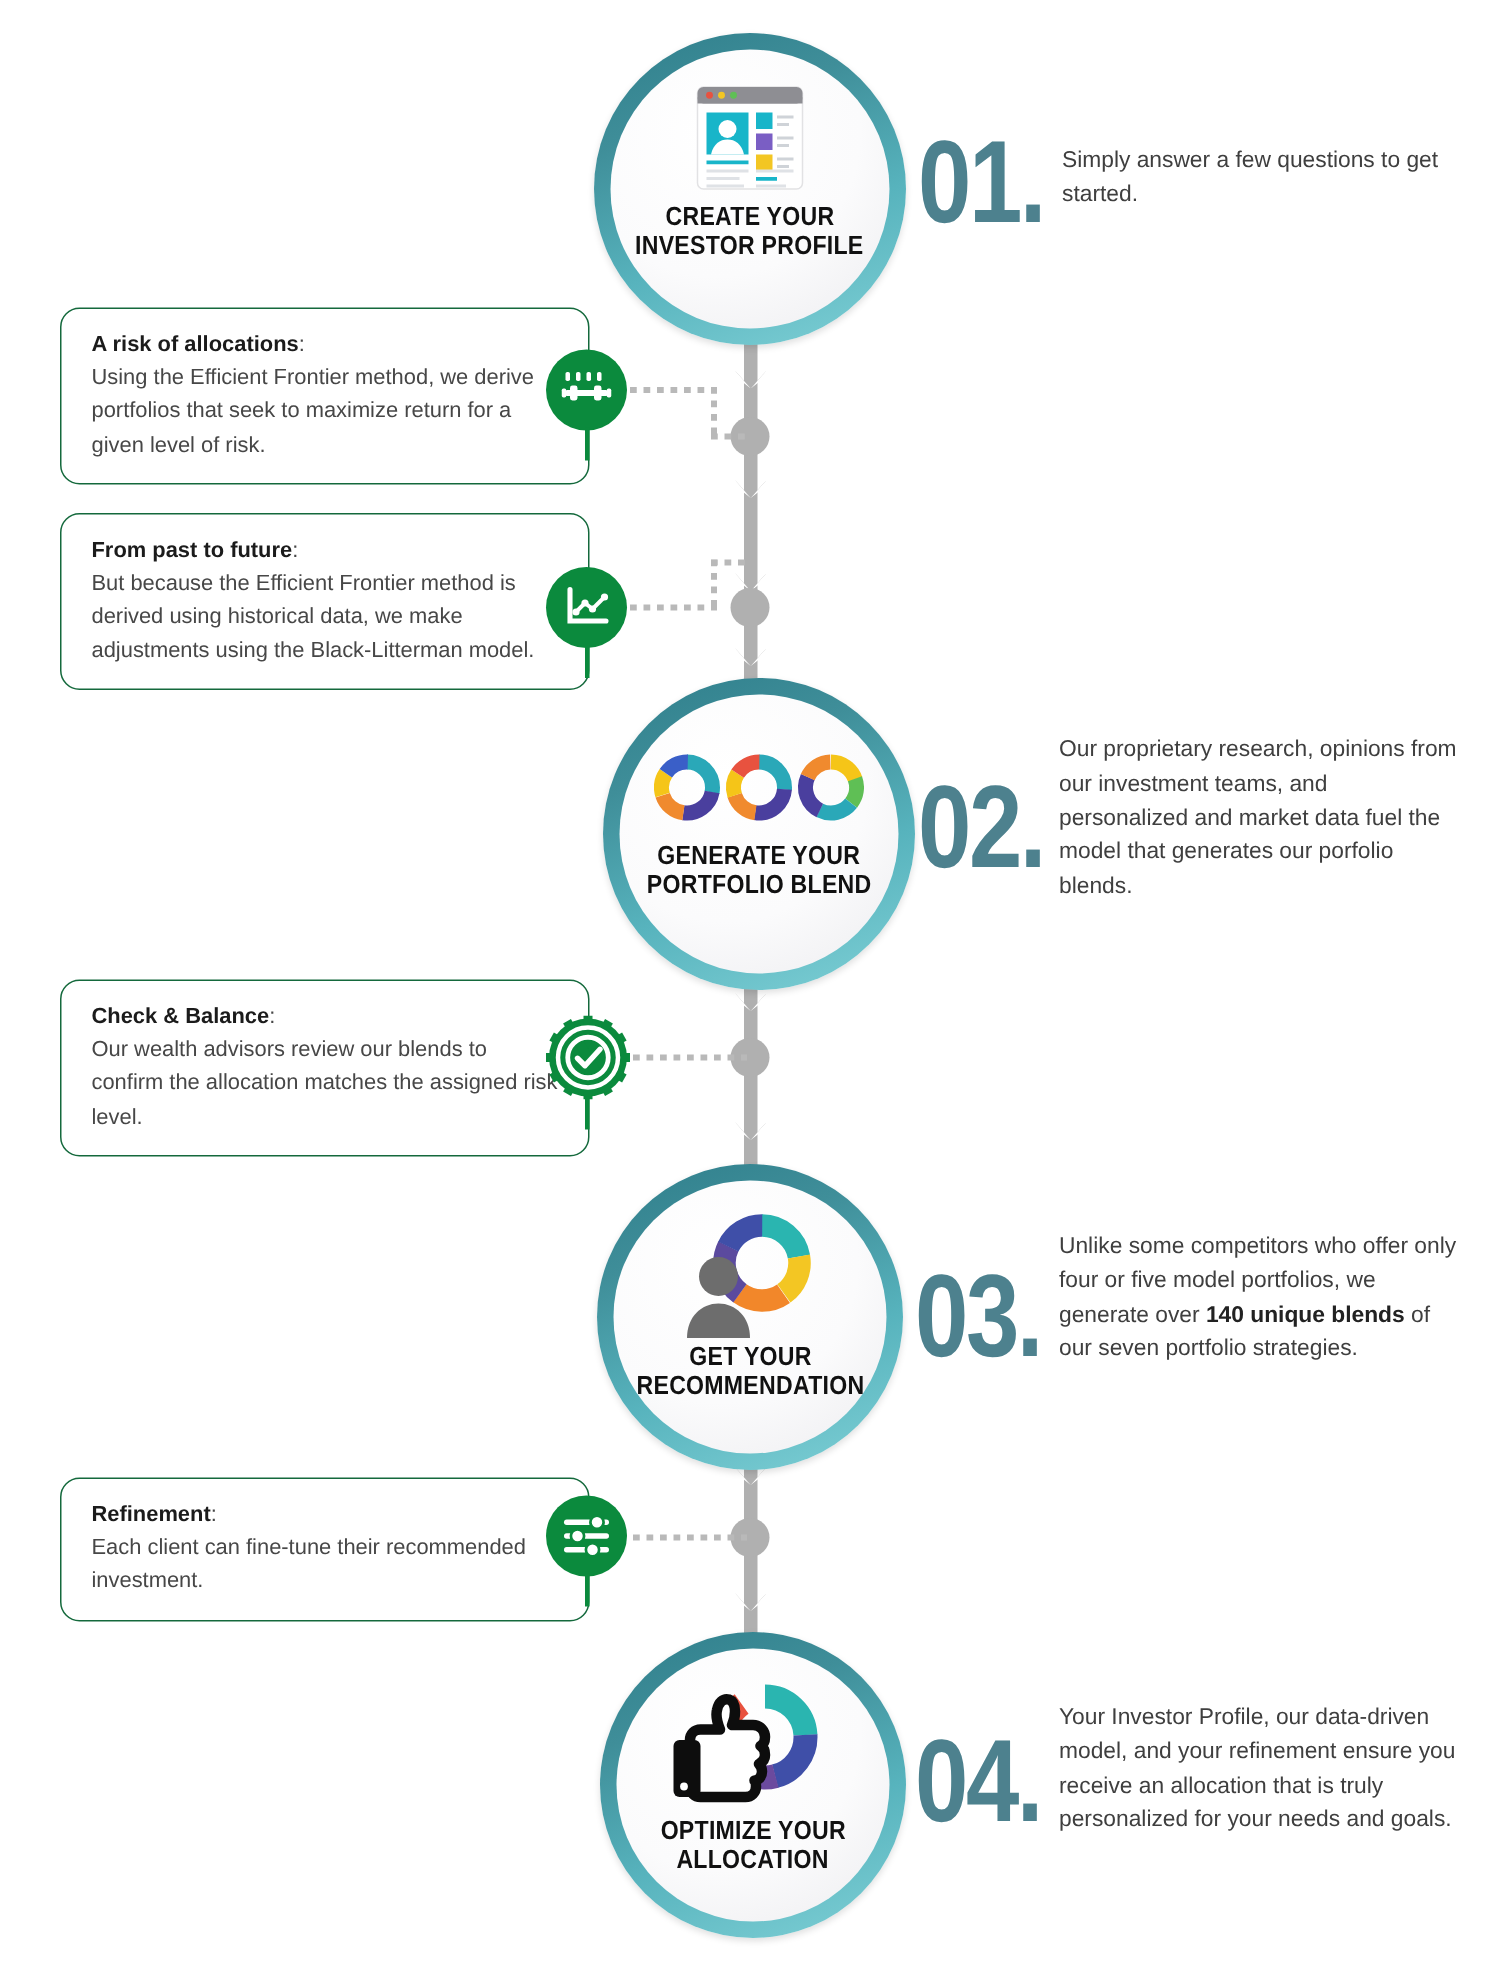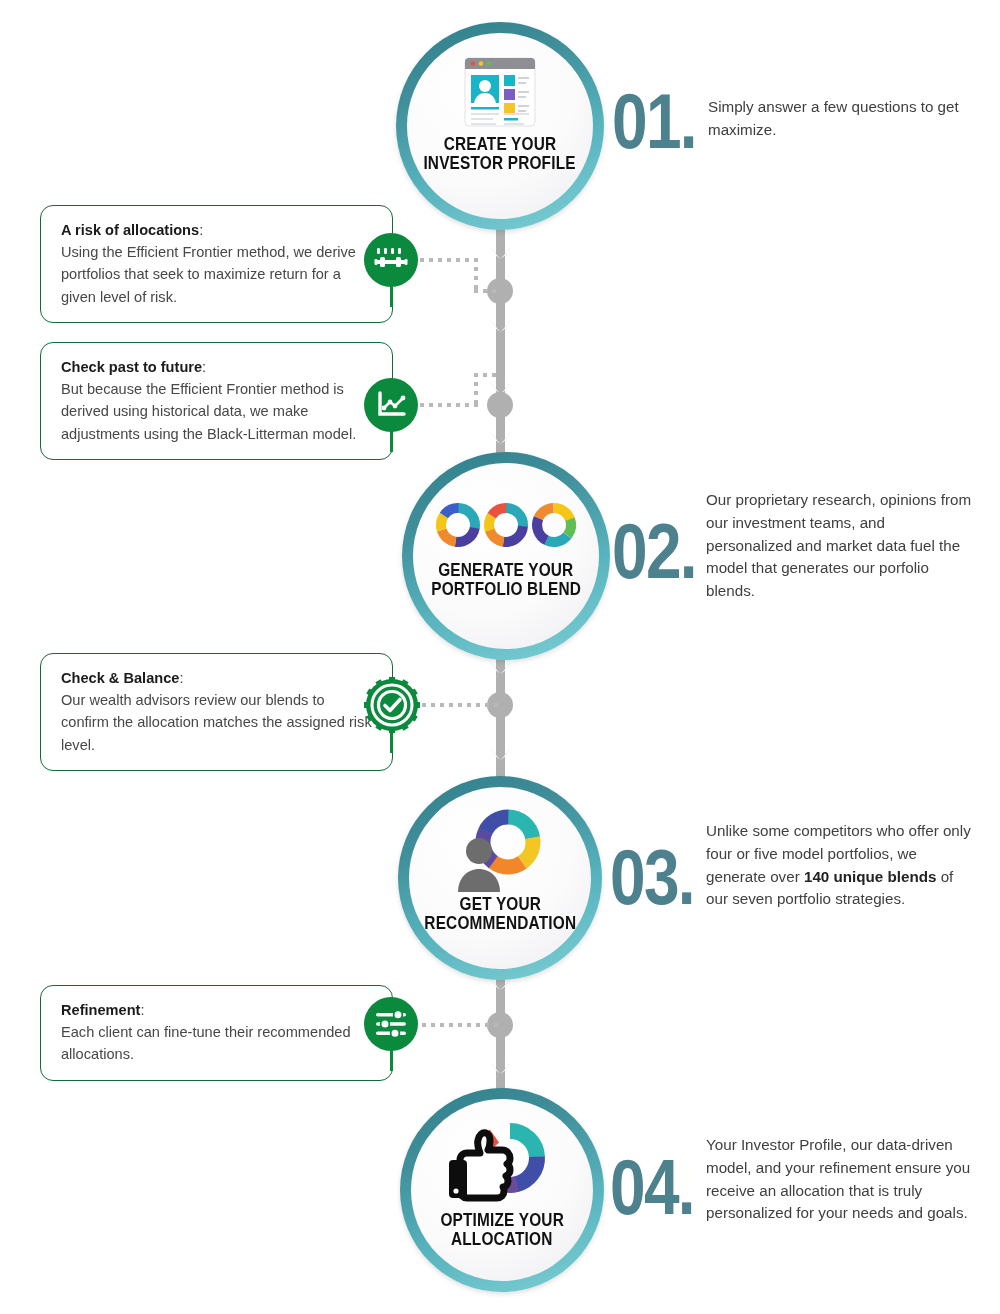--- a/index.html
+++ b/index.html
@@ -153,21 +153,21 @@
           <rect x="43" y="57" width="25" height="2" fill="#dfe2e6"></rect>
           <rect x="43" y="67" width="20" height="2" fill="#dfe2e6"></rect>
           <rect x="10" y="67" width="25" height="2" fill="#dfe2e6"></rect>
         </svg>
       </div>
       <div class="cap">CREATE YOUR</div>
       <div class="cap">INVESTOR PROFILE</div>
     </div>
   </div>
   <div class="bignum" style="left:612px;top:82px;">01.</div>
-  <div class="desc" style="left:708px;top:96px;">Simply answer a few questions to get maximize.</div>
+  <div class="desc" style="left:708px;top:96px;">Simply answer a few questions to get started.</div>
 
   <div class="callout" style="left:40px;top:205px;width:353px;">
     <div class="t">
       <b>A risk of allocations</b><span>:</span><br>
       <span>Using the Efficient Frontier method, we derive portfolios that seek to maximize return for a given level of risk.</span>
     </div>
   </div>
   <div class="badge" style="left:364px;top:233px;">
     <svg width="34" height="30" viewBox="0 0 34 30">
       <rect x="3" y="3" width="3" height="6" rx="1.2" fill="#fff"></rect>
@@ -181,21 +181,21 @@
       <rect x="30.5" y="14" width="3" height="6" rx="1.2" fill="#fff"></rect>
     </svg>
   </div>
   <div class="stub" style="left:390px;top:285px;height:22px;"></div>
   <div class="dot-h" style="left:420px;top:258px;width:58px;"></div>
   <div class="dot-v" style="left:474px;top:258px;height:34px;"></div>
   <div class="dot-h" style="left:474px;top:289px;width:24px;"></div>
 
   <div class="callout" style="left:40px;top:342px;width:353px;">
     <div class="t">
-      <b>Check past to future</b><span>:</span><br>
+      <b>From past to future</b><span>:</span><br>
       <span>But because the Efficient Frontier method is derived using historical data, we make adjustments using the Black-Litterman model.</span>
     </div>
   </div>
   <div class="badge" style="left:364px;top:378px;">
     <svg width="32" height="30" viewBox="0 0 32 30">
       <path d="M5 3v21h24" stroke="#fff" stroke-width="3.4" fill="none" stroke-linecap="round"></path>
       <path d="M9 18l6-6 5 4 8-8" stroke="#fff" stroke-width="2.6" fill="none" stroke-linecap="round" stroke-linejoin="round"></path>
       <circle cx="9" cy="18" r="2.4" fill="#fff"></circle>
       <circle cx="15" cy="12" r="2.4" fill="#fff"></circle>
       <circle cx="20" cy="16" r="2.4" fill="#fff"></circle>
@@ -292,21 +292,21 @@
     </div>
   </div>
   <div class="bignum" style="left:610px;top:838px;">03.</div>
   <div class="desc" style="left:706px;top:820px;width:268px;">
     <span>Unlike some competitors who offer only four or five model portfolios, we generate over </span><b>140 unique blends</b><span> of our seven portfolio strategies.</span>
   </div>
 
   <div class="callout" style="left:40px;top:985px;width:353px;">
     <div class="t">
       <b>Refinement</b><span>:</span><br>
-      <span>Each client can fine-tune their recommended allocations.</span>
+      <span>Each client can fine-tune their recommended investment.</span>
     </div>
   </div>
   <div class="badge" style="left:364px;top:997px;">
     <svg width="34" height="30" viewBox="0 0 34 30">
       <rect x="2" y="4" width="30" height="3.6" rx="1.8" fill="#fff"></rect>
       <rect x="2" y="13.2" width="30" height="3.6" rx="1.8" fill="#fff"></rect>
       <rect x="2" y="22.4" width="30" height="3.6" rx="1.8" fill="#fff"></rect>
       <circle cx="24" cy="5.8" r="4.4" fill="#fff" stroke="#0b8a3d" stroke-width="1.8"></circle>
       <circle cx="11" cy="15" r="4.4" fill="#fff" stroke="#0b8a3d" stroke-width="1.8"></circle>
       <circle cx="21" cy="24.2" r="4.4" fill="#fff" stroke="#0b8a3d" stroke-width="1.8"></circle>

